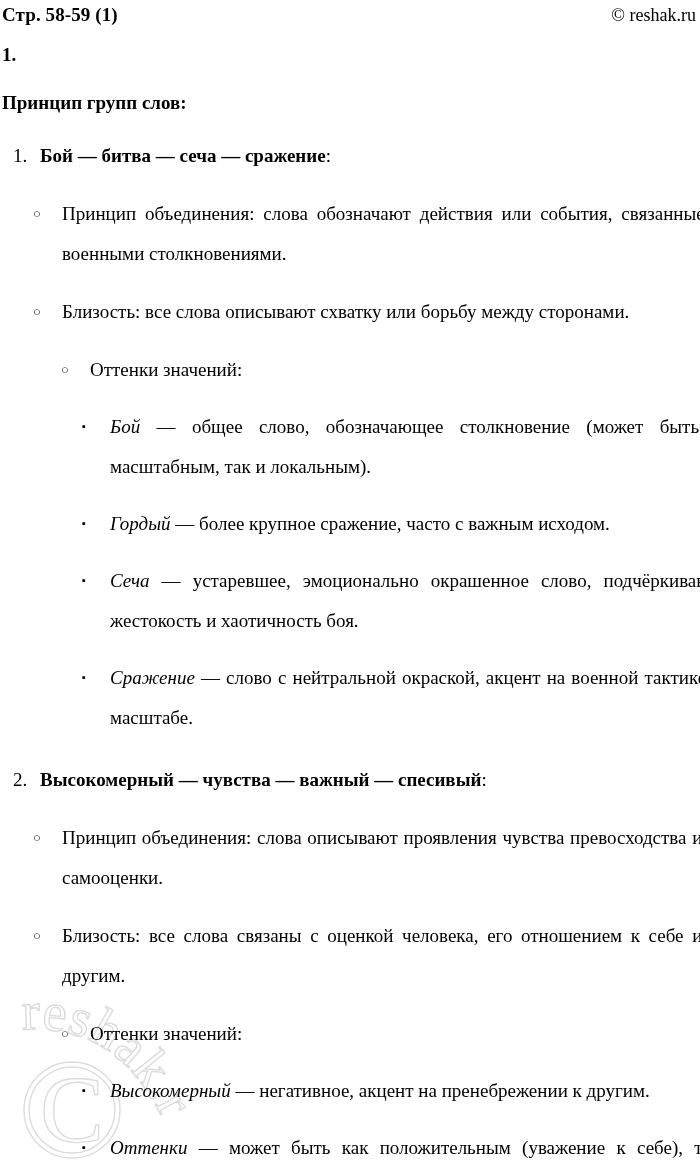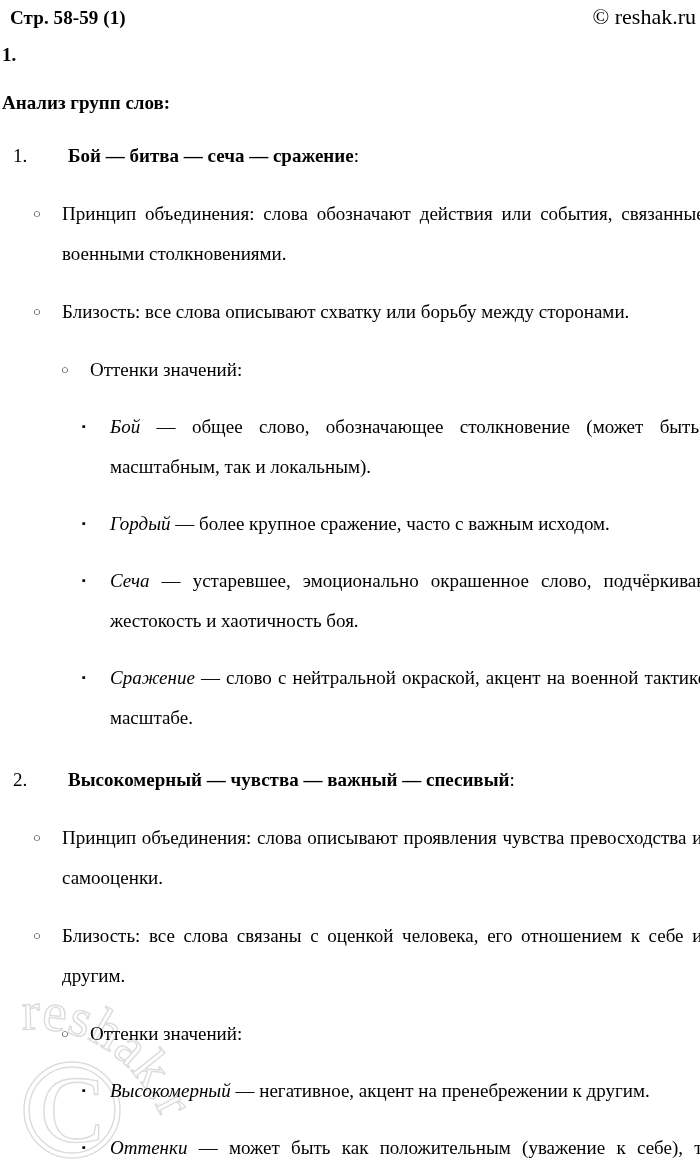--- a/index.html
+++ b/index.html
@@ -33,32 +33,32 @@
   }
   .watermark svg { display: block; }
 
   
   .page-header {
     position: relative;
     z-index: 2;
     display: flex;
     align-items: baseline;
     justify-content: space-between;
-    padding: 4px 2px 0 10px;
+    padding: 4px 2px 0 2px;
     height: 28px;
     box-sizing: border-box;
   }
   .header-left {
     font-weight: bold;
     font-size: 19px;
     letter-spacing: 0.1px;
     white-space: nowrap;
   }
   .header-right {
-    font-size: 22px;
+    font-size: 18px;
     white-space: nowrap;
     padding-right: 2px;
   }
 
   
   .content {
     position: relative;
     z-index: 2;
     padding: 0 0 0 0;
   }
@@ -86,21 +86,20 @@
     line-height: 40px;
   }
   .group-head .num {
     position: absolute;
     left: 13px;
     top: 0;
     font-weight: normal;
   }
   .group-head .group-words {
     font-weight: bold;
-    margin-left: 28px;
   }
   .group-head .colon {
     font-weight: normal;
   }
 
   
   .lvl2 {
     position: relative;
     padding-left: 62px;
     margin-top: 18px;
@@ -181,21 +180,21 @@
 
   <div class="page-header">
     <div class="header-left">Стр. 58-59 (1)</div>
     <div class="header-right">© reshak.ru</div>
   </div>
 
   <div class="content">
 
     <div class="task-number">1.</div>
 
-    <div class="section-title">Анализ групп слов:</div>
+    <div class="section-title">Принцип групп слов:</div>
 
     <div class="group">
       <div class="group-head">
         <span class="num">1.</span>
         <span class="group-words">Бой — битва — сеча — сражение</span><span class="colon">:</span>
       </div>
 
       <div class="lvl2">
         <span class="marker">○</span>
         <span class="lead">Принцип объединения</span><span>: слова обозначают действия или события, связанные с военными столкновениями.</span>

